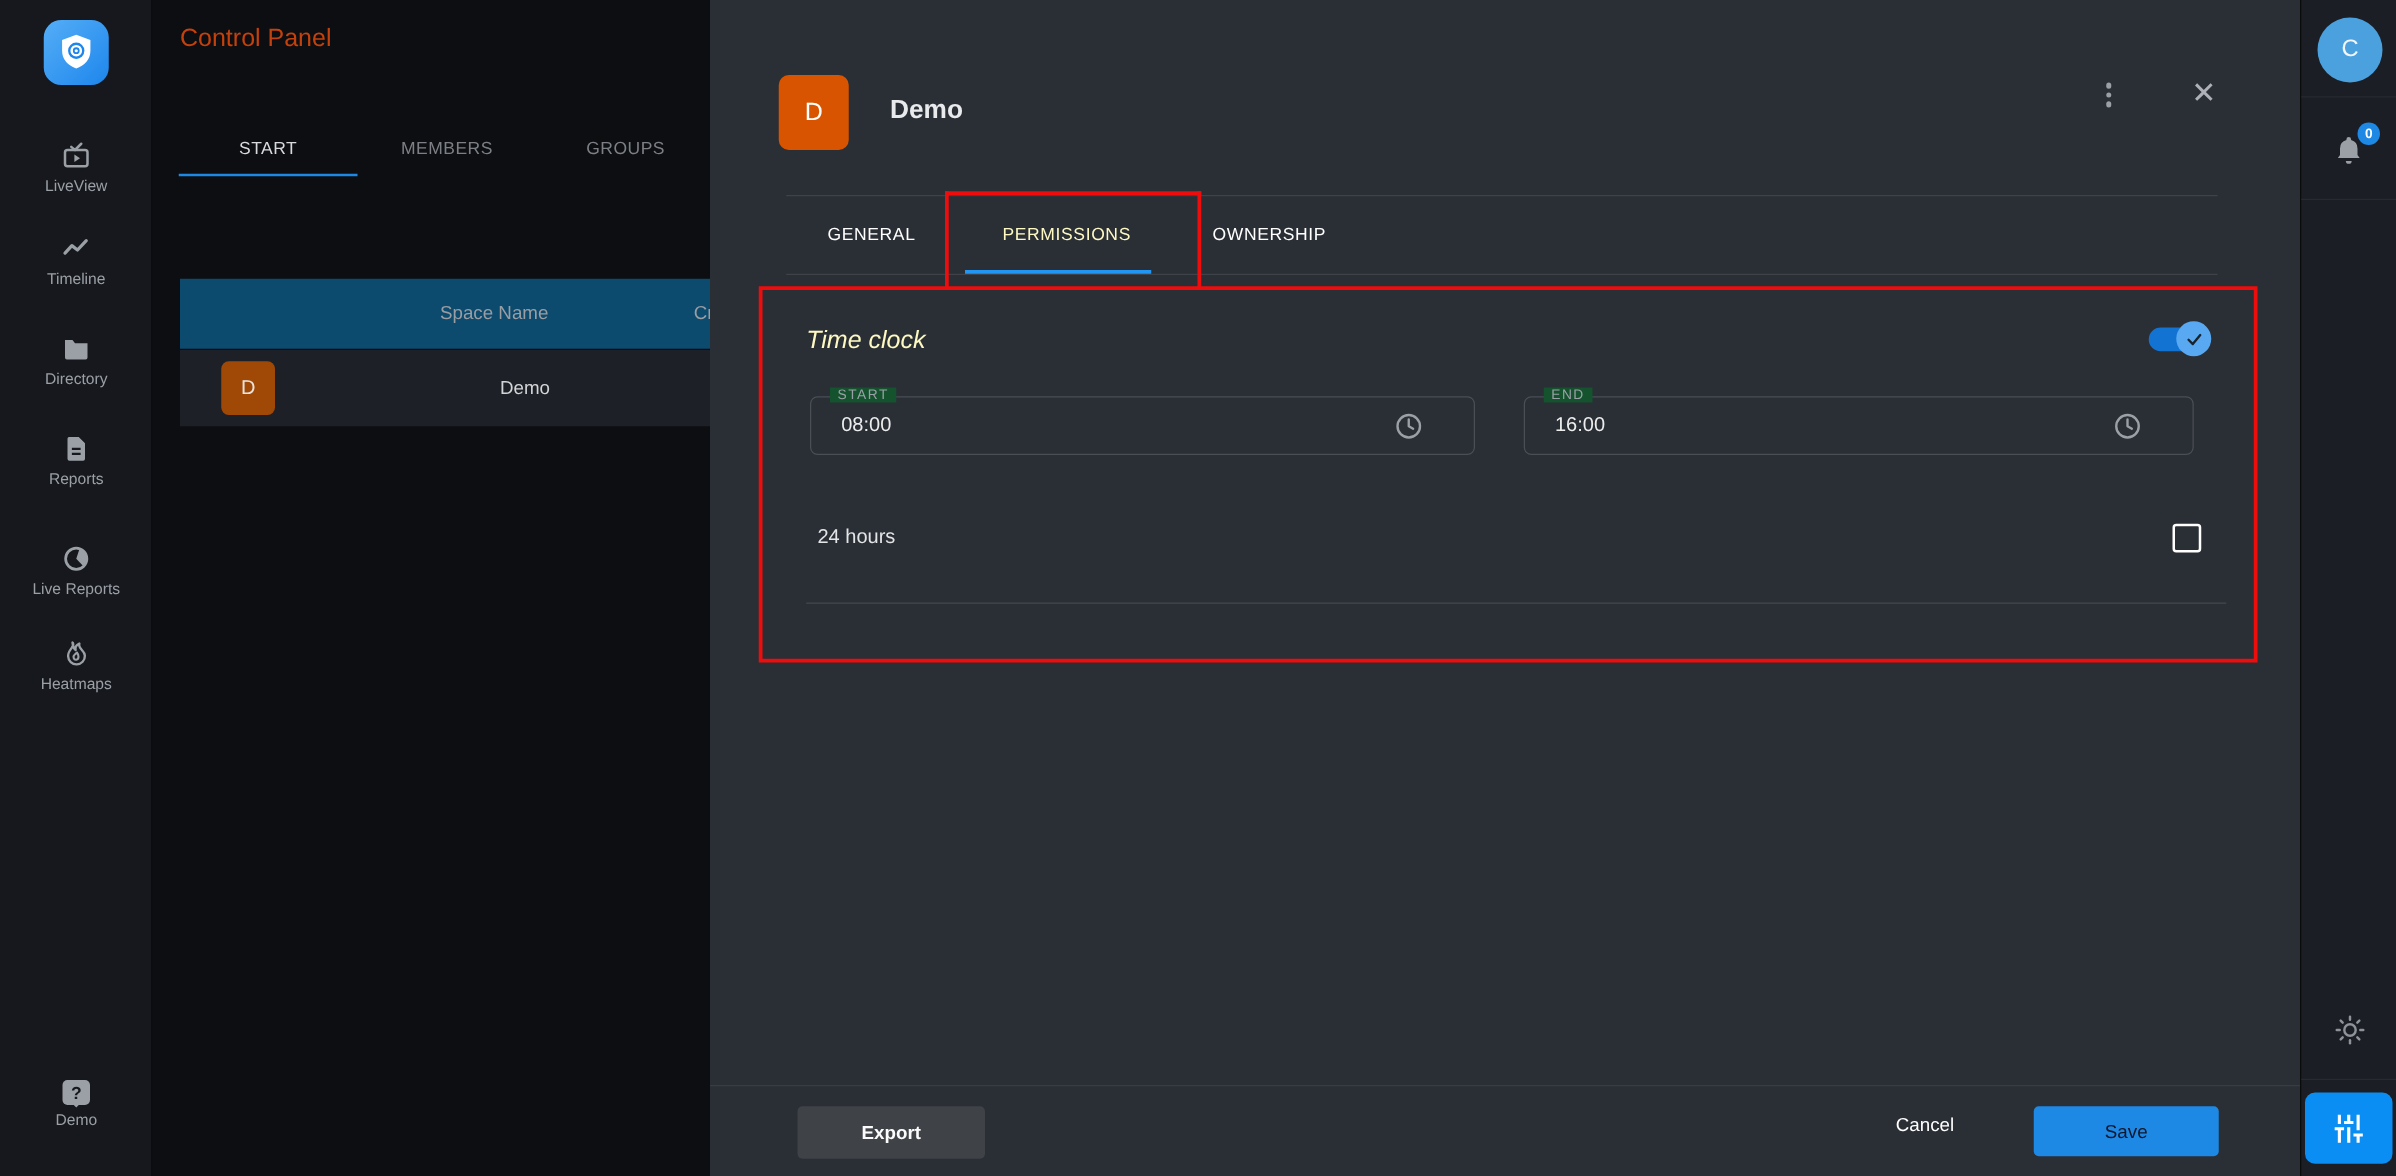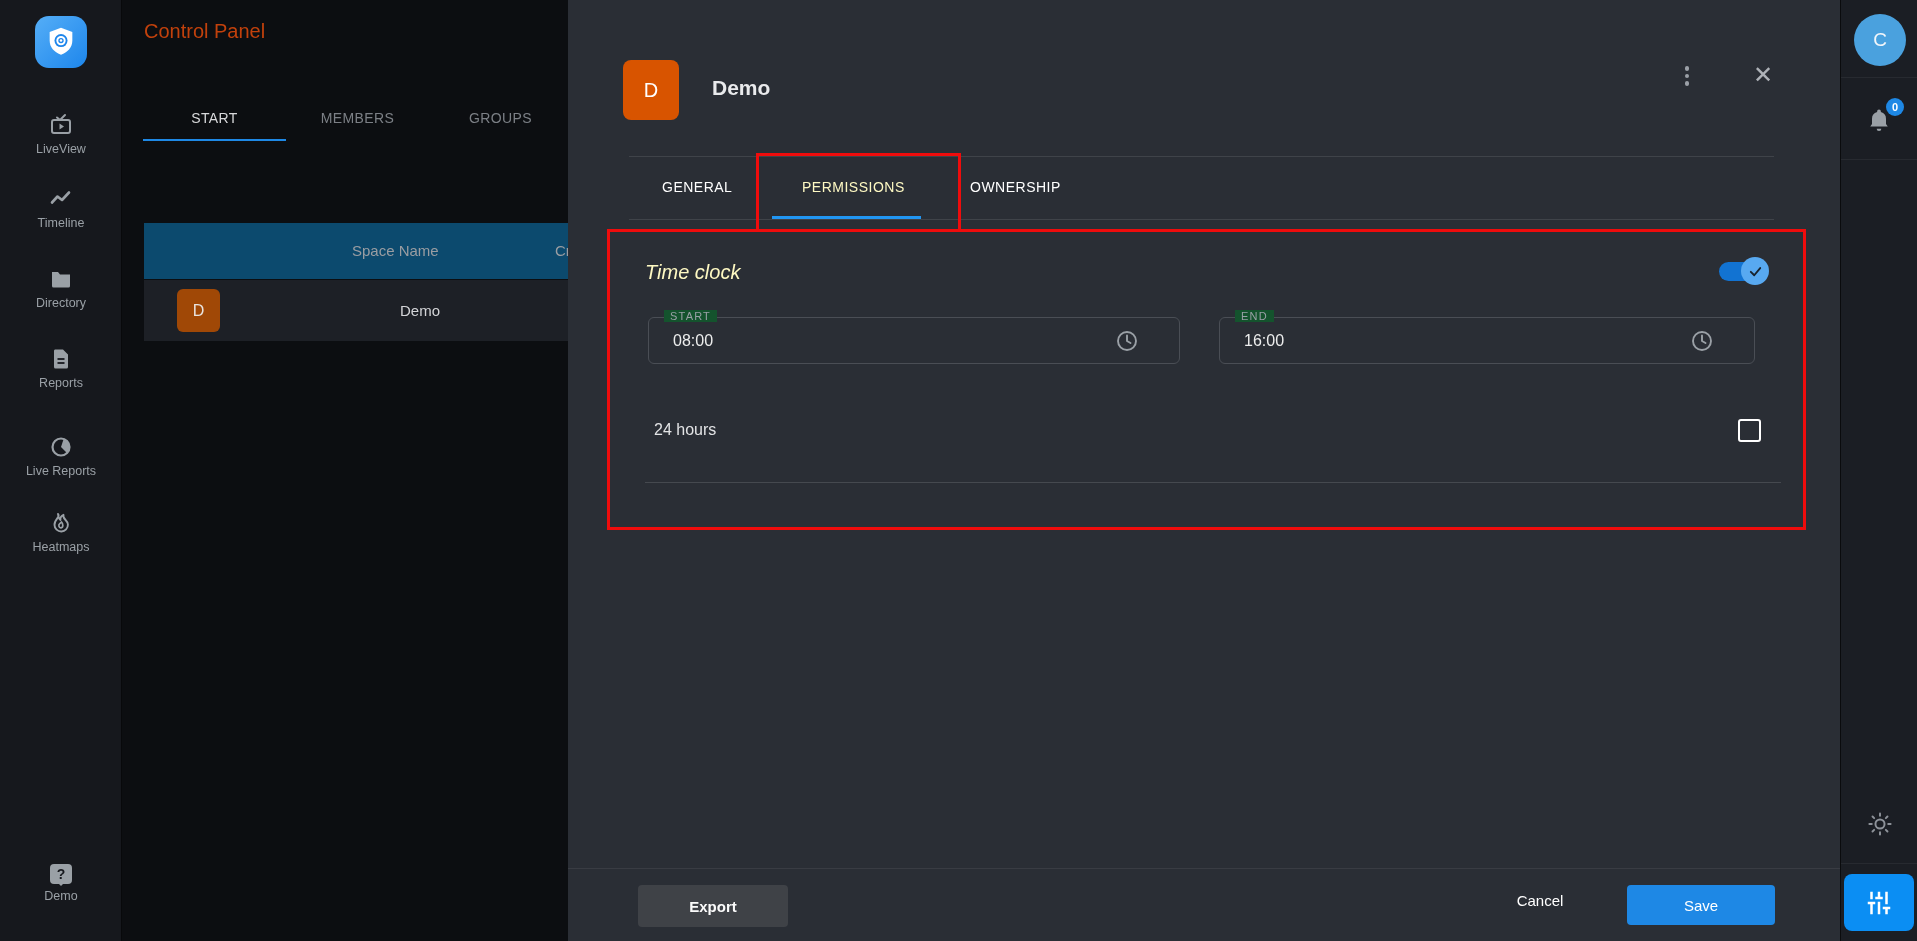--- a/index.html
+++ b/index.html
@@ -67,21 +67,21 @@
   .tf-clock{position:absolute;right:40px;top:11px;}
   .h24-label{position:absolute;left:86px;top:421px;font-size:16px;color:#e3e4e6;}
   .checkbox{position:absolute;left:1170px;top:419px;width:23px;height:23px;border:2px solid #fff;border-radius:3px;cursor:pointer;}
 
   .dlg-footer{position:absolute;left:0;top:868px;width:1272px;height:82px;border-top:1px solid rgba(255,255,255,0.07);}
   .btn-export{position:absolute;left:70px;top:16px;width:150px;height:42px;background:#3f4247;border-radius:4px;border:none;
               color:#fbfbfb;font-size:15px;font-weight:600;cursor:pointer;font-family:"Liberation Sans",sans-serif;}
   .btn-cancel{position:absolute;left:930px;top:22px;width:84px;background:transparent;border:none;color:#fff;
               font-size:15px;font-weight:500;cursor:pointer;font-family:"Liberation Sans",sans-serif;}
   .btn-save{position:absolute;left:1059px;top:16px;width:148px;height:40px;background:#1e88e5;border-radius:4px;border:none;
-            color:#ffffff;font-size:15px;font-weight:500;cursor:pointer;font-family:"Liberation Sans",sans-serif;text-align:center;}
+            color:#0f172a;font-size:15px;font-weight:500;cursor:pointer;font-family:"Liberation Sans",sans-serif;text-align:center;}
 
   
   .anno{position:absolute;border:3px solid #ef0c0c;pointer-events:none;}
   .anno-tab{left:188px;top:153px;width:205px;height:79px;border-bottom:none;}
   .anno-section{left:39px;top:229px;width:1199px;height:301px;}
 
   
   .right-sidebar{position:absolute;left:1840px;top:0;width:77px;height:941px;background:#1b1e24;border-left:1px solid #0a0b0d;}
   .rs-cell{position:absolute;left:0;width:77px;border-bottom:1px solid #272a30;}
   .rs-avatar-cell{top:0;height:78px;}

